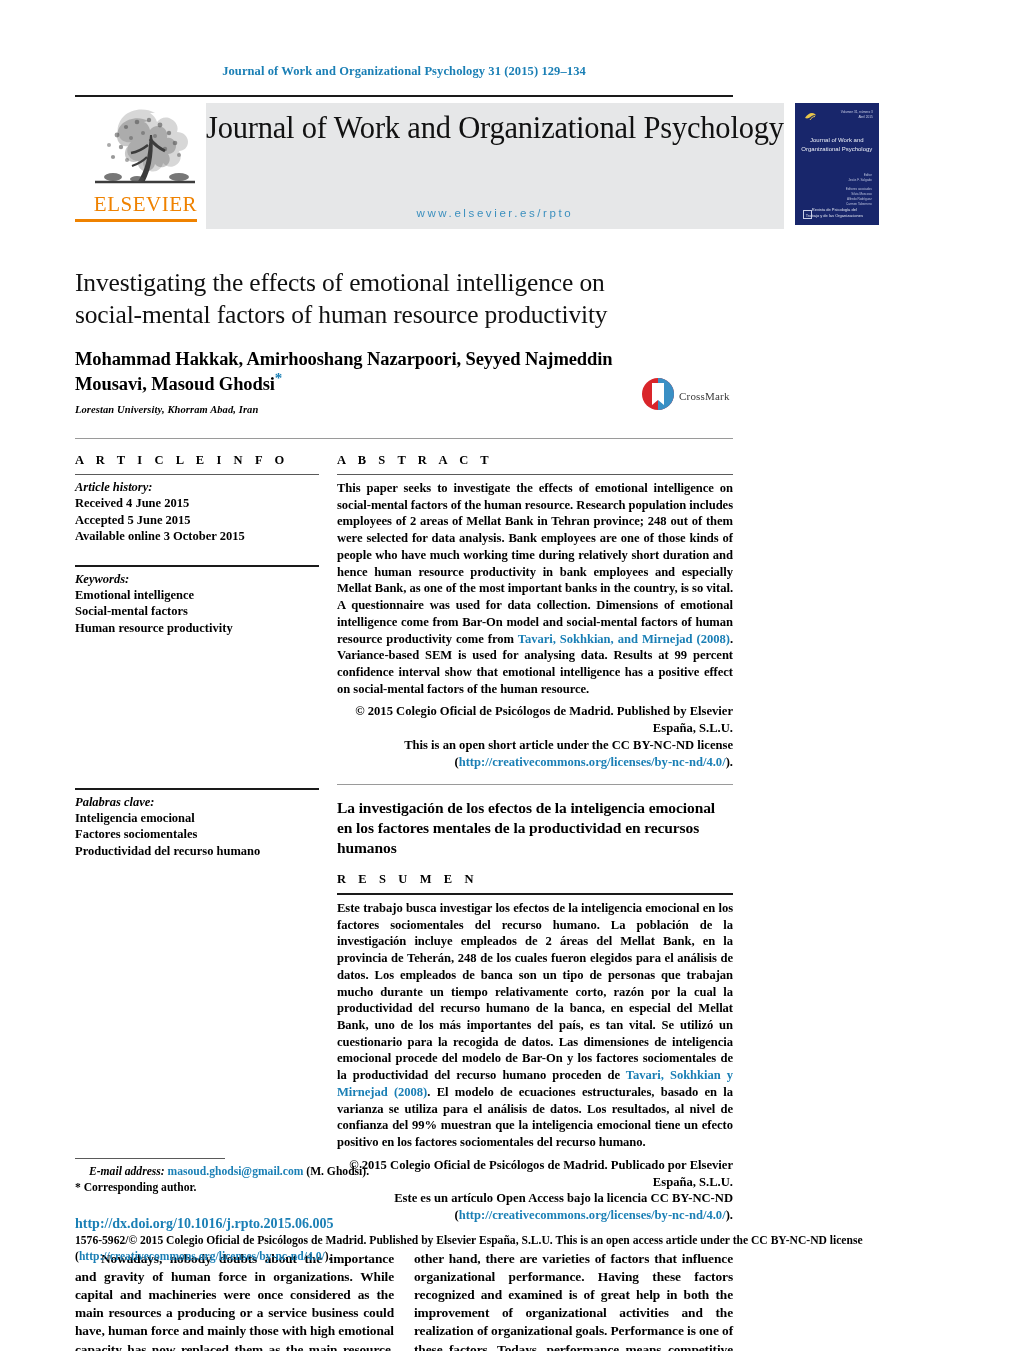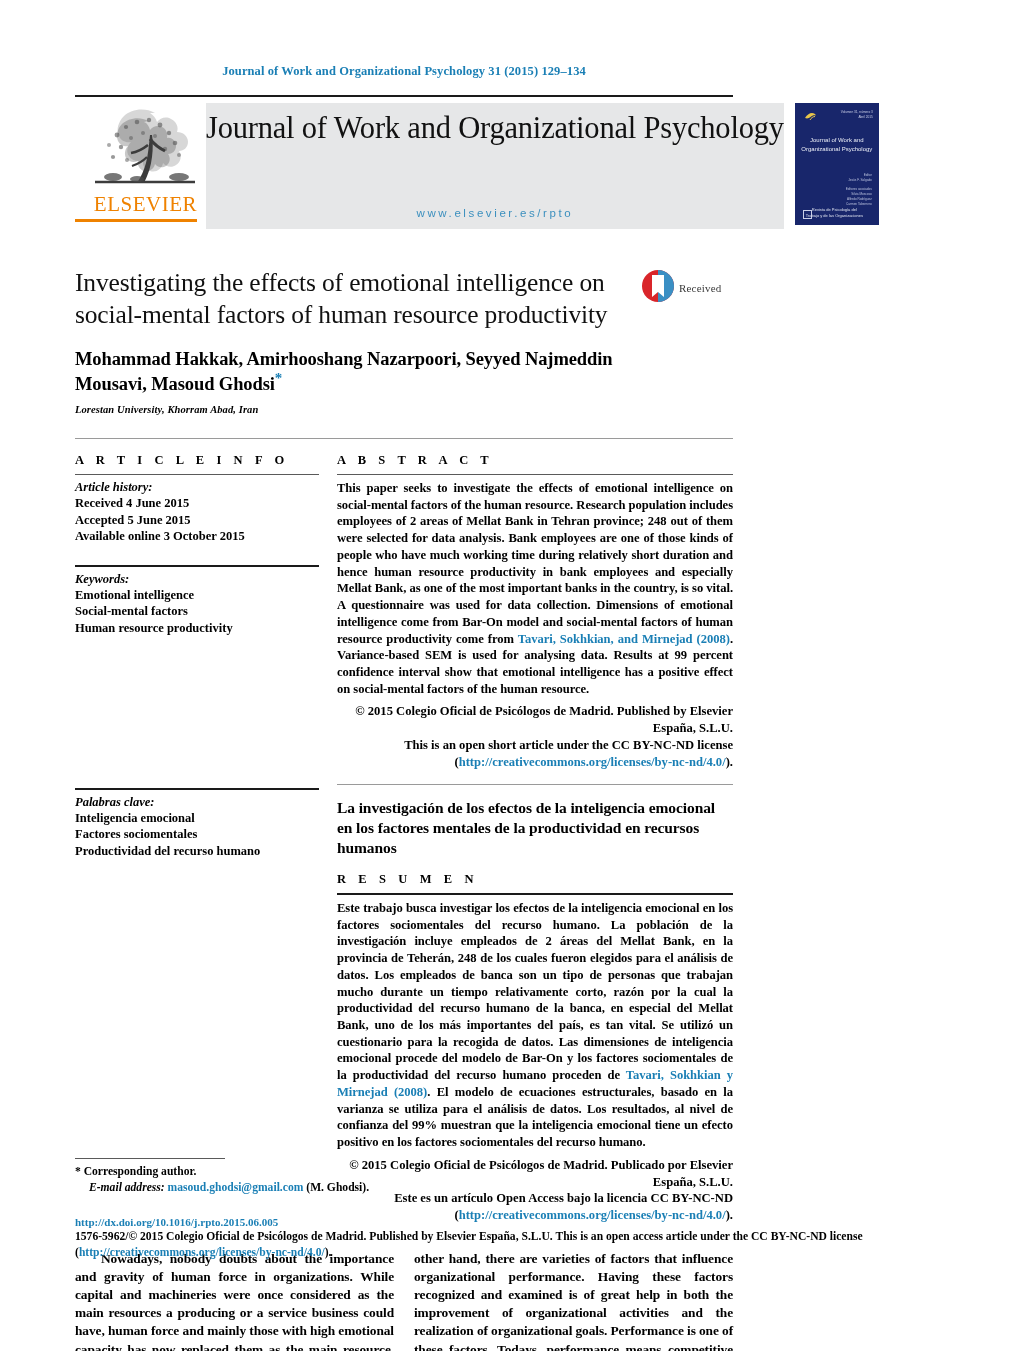--- a/index.html
+++ b/index.html
@@ -109,21 +109,21 @@
   .cover .c-title { position:absolute; top:33px; left:0; right:0; text-align:center; color:#eceff7; font-size:6px; line-height:1.5; }
   .cover .c-editors { position:absolute; top:70px; right:7px; text-align:right; color:#b9c0dd; font-size:3.1px; line-height:1.55; }
   .cover .c-foot { position:absolute; bottom:6px; left:0; right:5px; text-align:center; color:#dfe3f0; font-size:4px; line-height:1.5; }
   .cover .c-logo { position:absolute; top:8px; left:8px; width:17px; height:11px; }
   .cover .c-mark { position:absolute; bottom:6px; left:8px; width:9px; height:9px; border:0.7px solid #c9cee6; }
 
   
   .titlewrap {
     margin: 38px 75px 0 75px;
     display: flex;
-    align-items: flex-start;
+    align-items: flex-end;
   }
   .titlecol { flex: 1 1 auto; padding-right: 16px; }
   .art-title {
     font-family: "Liberation Serif", serif;
     font-size: 25.5px;
     line-height: 1.27;
     font-weight: 400;
     color: #111;
     margin: 0;
     letter-spacing: -0.15px;
@@ -234,21 +234,21 @@
   .fn-line { font-size: 11.6px; line-height: 1.37; font-weight: bold; padding-left: 12px; text-indent: -12px; }
   .fn-line .it { font-style: italic; }
 
   
   .bottom {
     position: absolute;
     left: 75px;
     top: 1216px;
     width: 870px;
   }
-  .doi { color: #1a7fb5; font-size: 11px; font-weight: bold; }
+  .doi { color: #1a7fb5; font-size: 14px; font-weight: bold; }
   .lic {
     font-size: 11.6px;
     line-height: 1.4;
     text-align: justify;
     font-weight: bold;
     margin-top: 1px;
   }
 </style>
 </head>
 <body>
@@ -329,21 +329,21 @@
       <div class="affil">Lorestan University, Khorram Abad, Iran</div>
     </div>
     <div class="crossmark">
       <span>
         <svg width="34" height="34" viewBox="0 0 34 34" aria-hidden="true">
           <circle cx="17" cy="17" r="16" fill="#d9252a"></circle>
           <path d="M17 1a16 16 0 0 1 0 32z" fill="#3a8fc4"></path>
           <path d="M11 6h12v22l-6-5-6 5z" fill="#ffffff"></path>
         </svg>
       </span>
-      <span class="cm-text">Received</span>
+      <span class="cm-text">CrossMark</span>
     </div>
   </div>
 
   <div class="grid">
 
     <div class="colA">
       <div class="sechead">A R T I C L E   I N F O</div>
       <div class="rule-thin"></div>
       <div class="info-block">
         <div class="info-label">Article history:</div>
@@ -400,28 +400,28 @@
     <div class="bodycol">
       <p>Nowadays, nobody doubts about the importance and gravity of human force in organizations. While capital and machineries were once considered as the main resources a producing or a service business could have, human force and mainly those with high emotional capacity has now replaced them as the main resource. On the</p>
     </div>
     <div class="bodycol">
       <p class="noind">other hand, there are varieties of factors that influence organizational performance. Having these factors recognized and examined is of great help in both the improvement of organizational activities and the realization of organizational goals. Performance is one of these factors. Todays, performance means competitive advantage. As suggested by statistics, performance status in Iran is not promising and it has even followed a descending trend. Thereby, human forces and their performance and efficiency are of great importance. A comparison showed that performance of human force in</p>
     </div>
   </div>
 
   <div class="footnote">
     <div class="fn-rule"></div>
-    <div class="fn-line">
-      <span>*</span>
-      <span>Corresponding author.</span>
-    </div>
     <div class="fn-line" style="padding-left:14px;text-indent:0">
       <span class="it">E-mail address:</span>
       <span class="lnk">masoud.ghodsi@gmail.com</span>
       <span>(M. Ghodsi).</span>
+    </div>
+    <div class="fn-line">
+      <span>*</span>
+      <span>Corresponding author.</span>
     </div>
   </div>
 
   <div class="bottom">
     <div class="doi">http://dx.doi.org/10.1016/j.rpto.2015.06.005</div>
     <div class="lic">
       <span>1576-5962/© 2015 Colegio Oficial de Psicólogos de Madrid. Published by Elsevier España, S.L.U. This is an open access article under the CC BY-NC-ND license</span>
       <br><span>(</span><span class="lnk">http://creativecommons.org/licenses/by-nc-nd/4.0/</span><span>).</span>
     </div>
   </div>

